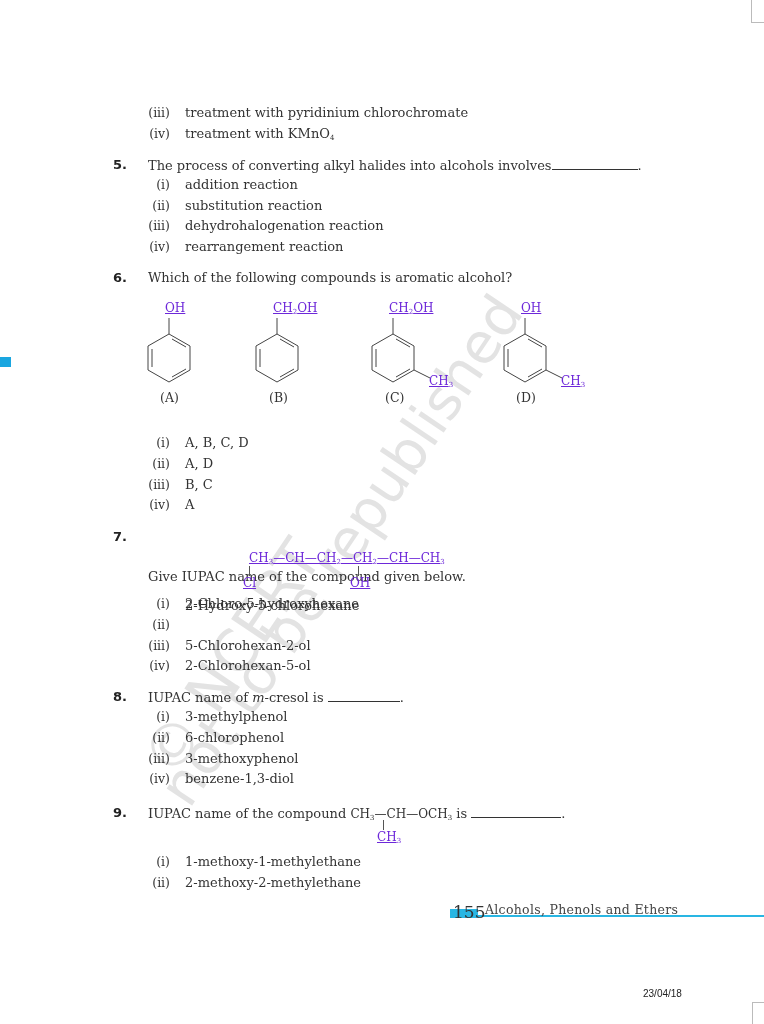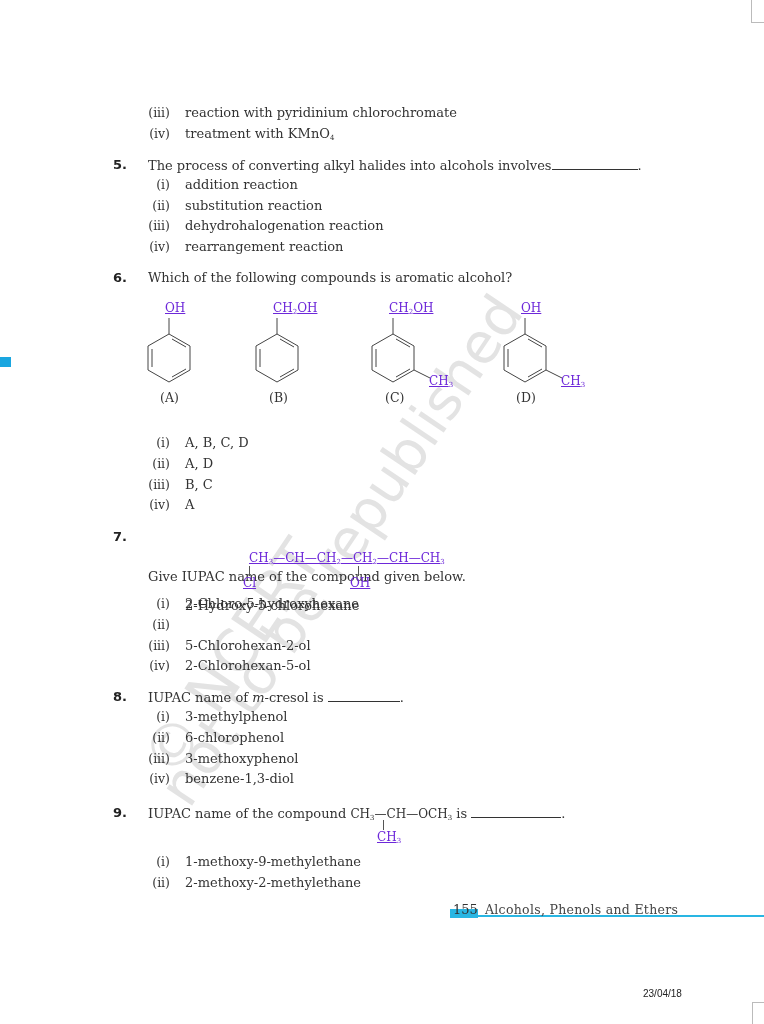--- a/index.html
+++ b/index.html
@@ -13,21 +13,21 @@
   .blank { display:inline-block; border-bottom:1px solid #333; height:12px; vertical-align:baseline; }
   sub { font-size:7px; vertical-align:-2px; line-height:0; }
   .chem { position:absolute; font-size:12px; color:#6d28d9; white-space:nowrap;text-decoration:underline; }
   .vbar { position:absolute; width:1px; background:#555; }
   .label { position:absolute; font-size:12.5px; color:#333; }
   .watermark { position:absolute; color:#e3e3e3; font-family:"DejaVu Sans","Liberation Sans",sans-serif;
                font-size:58px; white-space:nowrap; transform-origin:left bottom; z-index:0; }
   .fg { position:relative; z-index:1; }
   .footer-bar { position:absolute; left:450px; top:915px; width:314px; height:2px; background:#29b6e3; }
   .footer-tab { position:absolute; left:450px; top:909px; width:28px; height:9px; background:#29b6e3; }
-  .footer-num { position:absolute; left:453px; top:902px; font-size:13px; color:#333; }
+  .footer-num { position:absolute; left:453px; top:902px; font-size:17px; color:#333; }
   .footer-title { position:absolute; left:485px; top:902px; font-size:12.5px; color:#444; letter-spacing:0.3px; }
   .date { position:absolute; left:643px; top:988px; font-family:"Liberation Sans","DejaVu Sans",sans-serif; font-size:10px; color:#222; }
   .side-tab { position:absolute; left:0; top:357px; width:11px; height:10px; background:#1aa6e0; }
   .crop-tr { position:absolute; left:751px; top:0; width:12px; height:22px; border-left:1px solid #bbb; border-bottom:1px solid #bbb; }
   .crop-br { position:absolute; left:752px; top:1002px; width:12px; height:22px; border-left:1px solid #bbb; border-top:1px solid #bbb; }
 </style>
 </head>
 <body>
 
 <div class="page">
@@ -35,21 +35,21 @@
   <div class="watermark" style="left:185px; top:720px; transform:rotate(-56deg);">© NCERT</div>
   <div class="watermark" style="left:200px; top:752px; transform:rotate(-56deg); font-size:56px;">not to be republished</div>
 
   <div class="crop-tr"></div>
   <div class="crop-br"></div>
   <div class="side-tab"></div>
 
   <div class="fg">
 
   <span class="roman" style="left:136px; top:105px;">(iii)</span>
-  <span class="opt" style="top:105px;">reaction with pyridinium chlorochromate</span>
+  <span class="opt" style="top:105px;">treatment with pyridinium chlorochromate</span>
   <span class="roman" style="left:136px; top:126px;">(iv)</span>
   <span class="opt" style="top:126px;"><span>treatment with KMnO</span><sub>4</sub></span>
 
   <span class="num" style="left:113px; top:157px;">5.</span>
   <span class="txt" style="left:148px; top:157px;"><span>The process of converting alkyl halides into alcohols involves</span><span class="blank" style="width:86px;"></span><span>.</span></span>
   <span class="roman" style="left:136px; top:177px;">(i)</span>
   <span class="opt" style="top:177px;">addition reaction</span>
   <span class="roman" style="left:136px; top:198px;">(ii)</span>
   <span class="opt" style="top:198px;">substitution reaction</span>
   <span class="roman" style="left:136px; top:218px;">(iii)</span>
@@ -150,21 +150,21 @@
   <span class="opt" style="top:751px;">3-methoxyphenol</span>
   <span class="roman" style="left:136px; top:771px;">(iv)</span>
   <span class="opt" style="top:771px;">benzene-1,3-diol</span>
 
   <span class="num" style="left:113px; top:805px;">9.</span>
   <span class="txt" style="left:148px; top:805px;"><span>IUPAC name of the compound</span> <span style="font-size:12px;">CH<sub>3</sub>—CH—OCH<sub>3</sub></span> <span>is</span> <span class="blank" style="width:90px;"></span><span>.</span></span>
   <div class="vbar" style="left:383px; top:820px; height:10px;"></div>
   <span class="chem" style="left:377px; top:830px;">CH<sub>3</sub></span>
 
   <span class="roman" style="left:136px; top:854px;">(i)</span>
-  <span class="opt" style="top:854px;">1-methoxy-9-methylethane</span>
+  <span class="opt" style="top:854px;">1-methoxy-1-methylethane</span>
   <span class="roman" style="left:136px; top:875px;">(ii)</span>
   <span class="opt" style="top:875px;">2-methoxy-2-methylethane</span>
 
   <div class="footer-tab"></div>
   <div class="footer-bar"></div>
   <span class="footer-num">155</span>
   <span class="footer-title">Alcohols, Phenols and Ethers</span>
   <span class="date">23/04/18</span>
   </div>
 </div>

